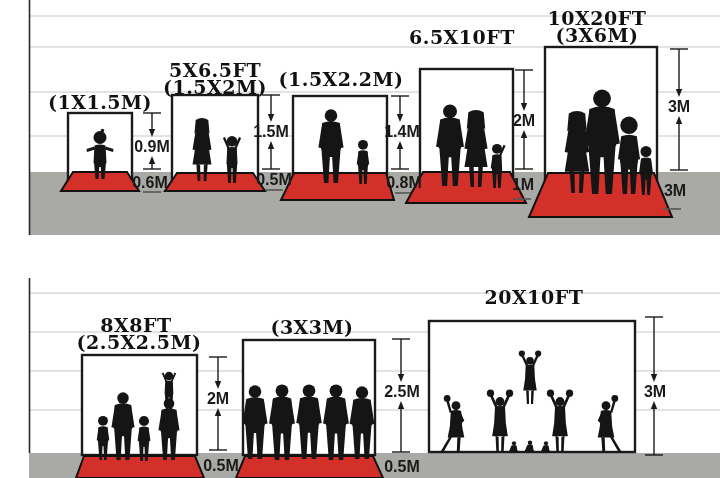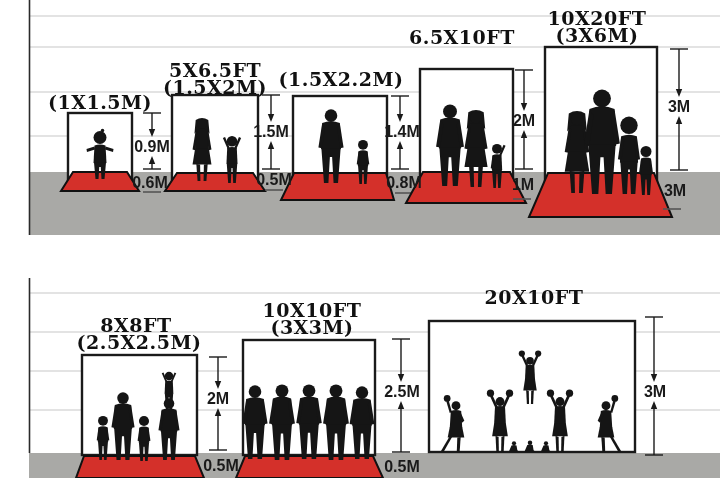--- a/index.html
+++ b/index.html
@@ -261,21 +261,20 @@
   <span class="t" style="left:25px;top:94px">(1X1.5M)</span>
   <span class="t" style="left:140px;top:62px">5X6.5FT</span>
   <span class="t" style="left:140px;top:79px">(1.5X2M)</span>
   <span class="t" style="left:266px;top:71px">(1.5X2.2M)</span>
   <span class="t" style="left:387px;top:29px">6.5X10FT</span>
   <span class="t" style="left:522px;top:10px">10X20FT</span>
   <span class="t" style="left:522px;top:27px">(3X6M)</span>
 
   <span class="t" style="left:61px;top:317px">8X8FT</span>
   <span class="t" style="left:64px;top:334px">(2.5X2.5M)</span>
-  <span class="t" style="left:237px;top:302px">10X10FT</span>
   <span class="t" style="left:237px;top:319px">(3X3M)</span>
   <span class="t" style="left:459px;top:289px">20X10FT</span>
 
   <span class="d" style="left:122px;top:140px">0.9M</span>
   <span class="d" style="left:241px;top:125px">1.5M</span>
   <span class="d" style="left:372px;top:125px">1.4M</span>
   <span class="d" style="left:494px;top:114px">2M</span>
   <span class="d" style="left:649px;top:100px">3M</span>
   <span class="d" style="left:188px;top:392px">2M</span>
   <span class="d" style="left:372px;top:385px">2.5M</span>

